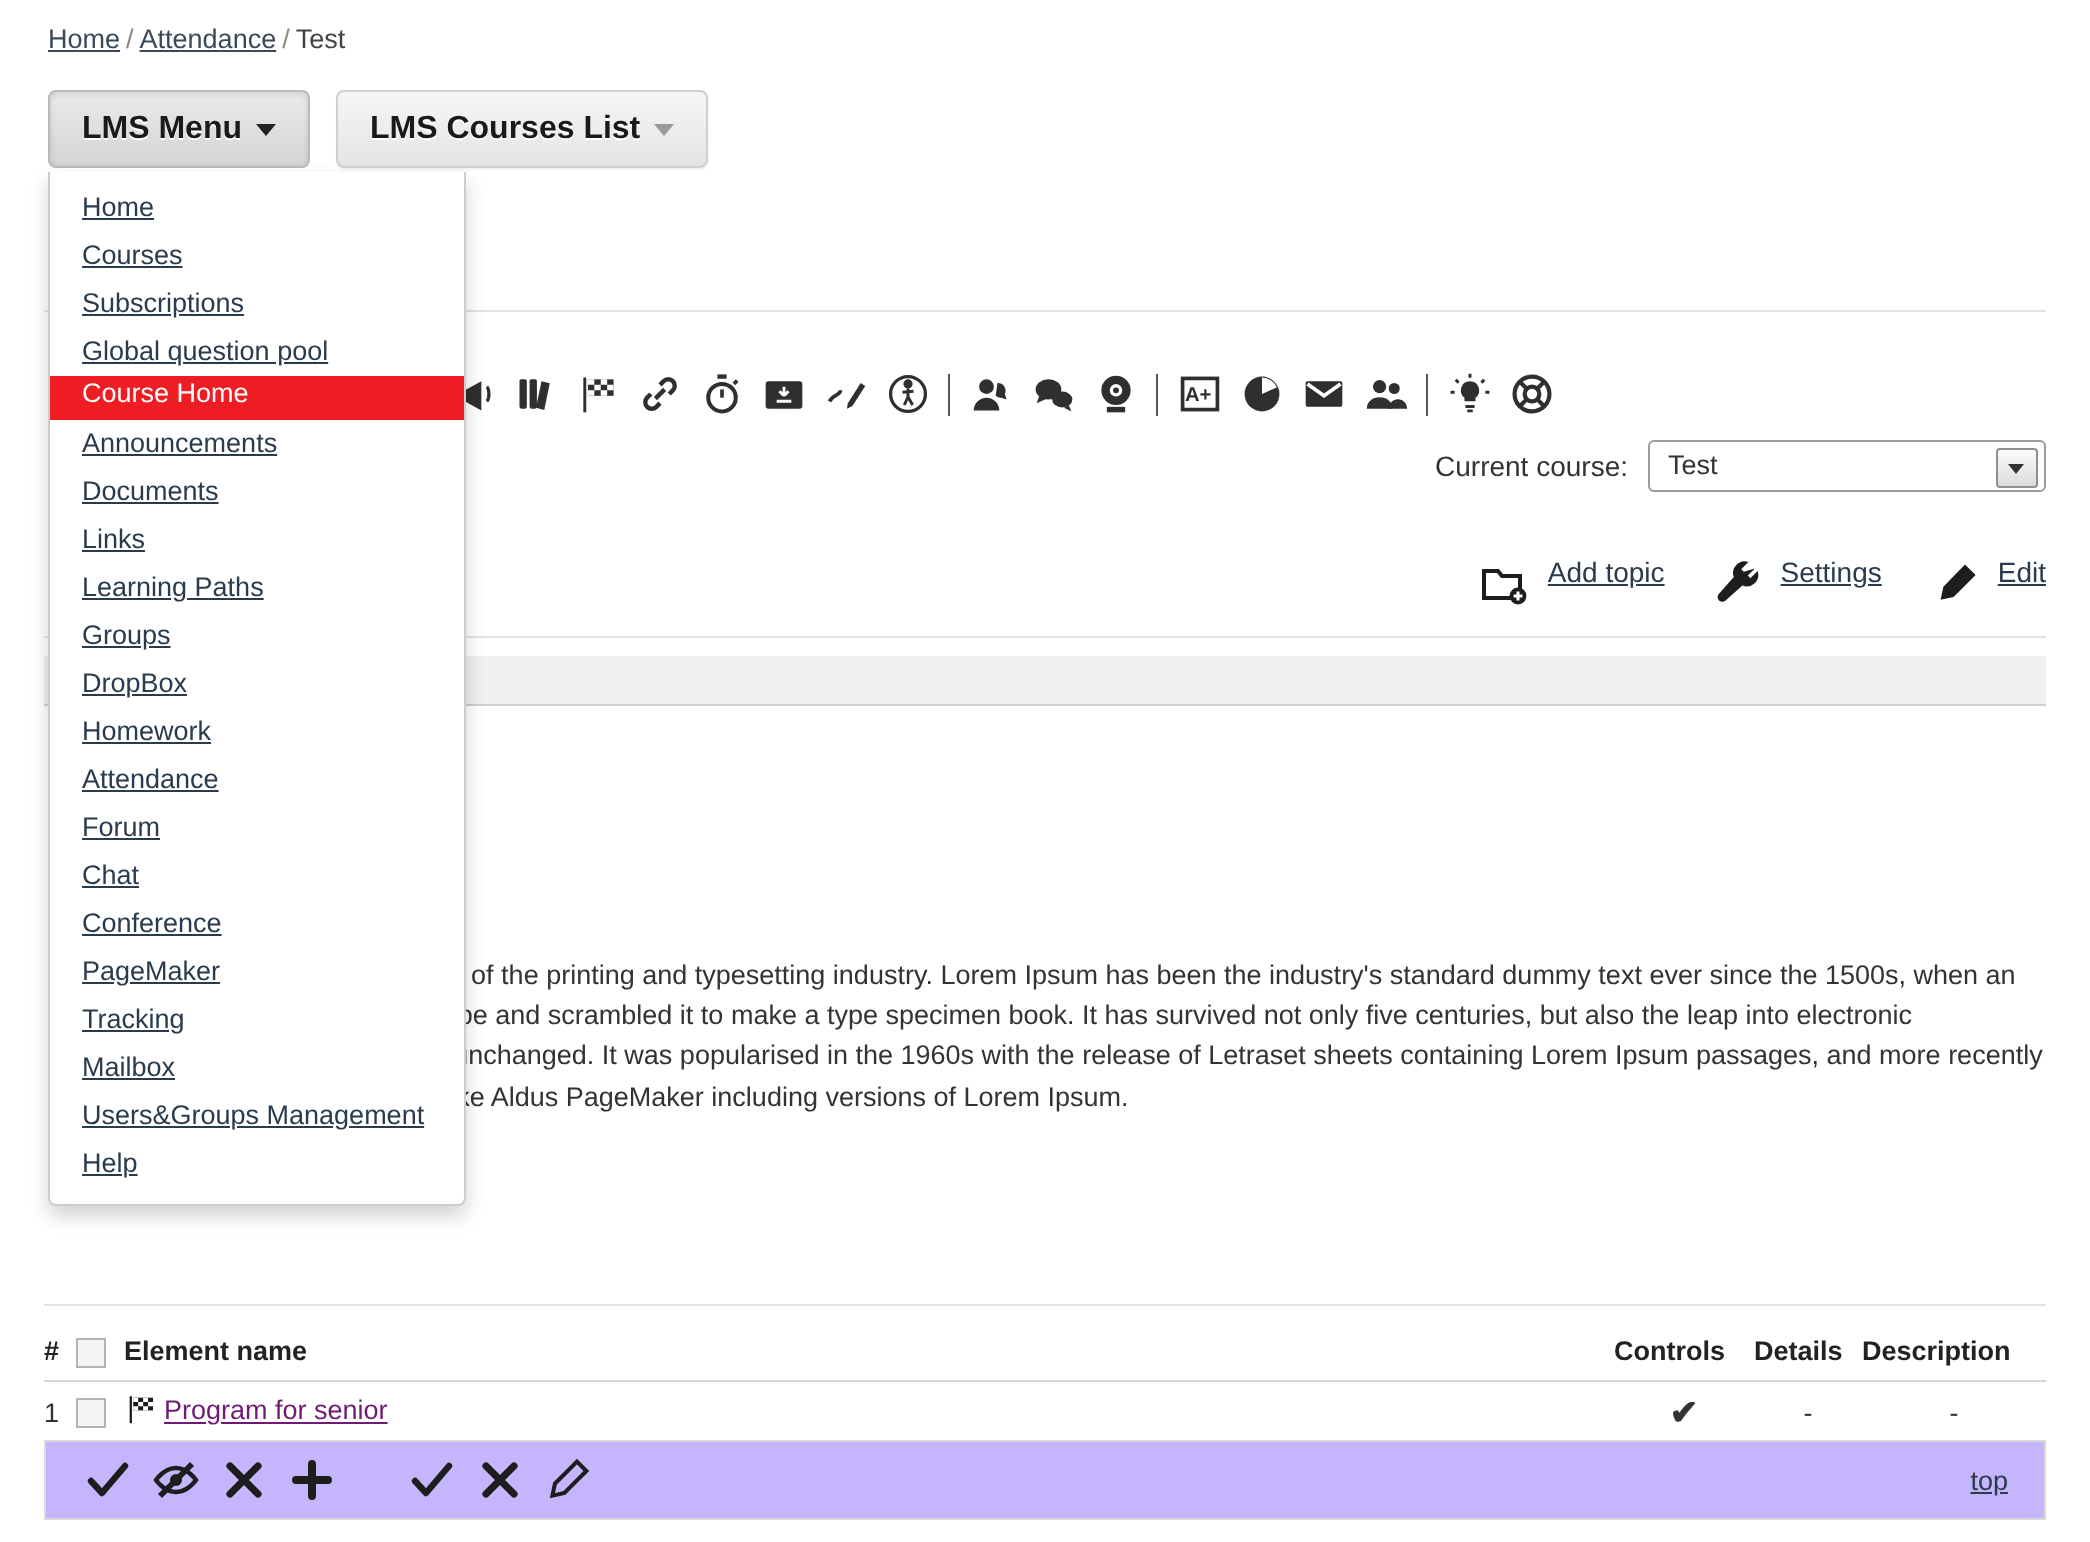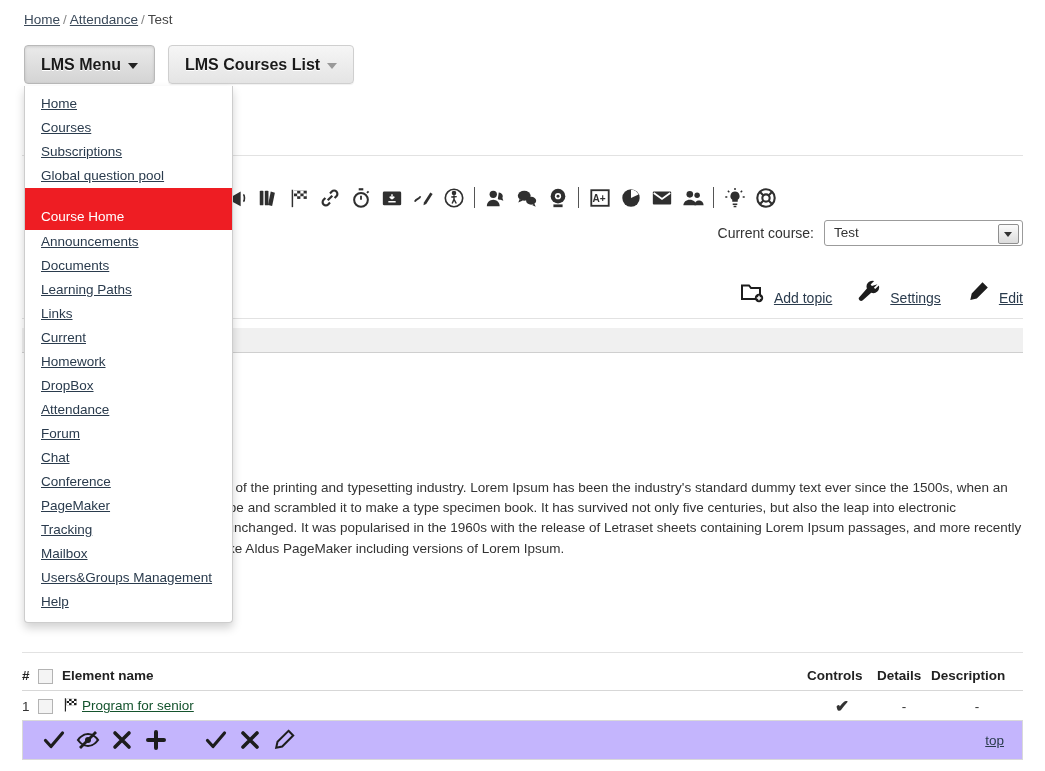--- a/index.html
+++ b/index.html
@@ -102,21 +102,21 @@
     color: #2a3b4d;
     text-decoration: underline;
     cursor: pointer;
     white-space: nowrap;
   }
   .dd-item.sel {
     background: #ee1d23;
     color: #ffffff;
     text-decoration: none;
     font-weight: normal;
-    padding-top: 20px;
+    padding-top: 0;
     padding-bottom: 4px;
   }
 
   
   .red-sliver {
     position: absolute;
     left: 24px;
     top: 570px;
     width: 3px;
     height: 24px;
@@ -219,21 +219,21 @@
   .actionbar {
     position: absolute;
     right: 22px;
     top: 278px;
     display: flex;
     align-items: center;
     font-size: 14px;
   }
   .action {
     display: flex;
-    align-items: flex-end;
+    align-items: flex-start;
     margin-left: 22px;
     cursor: pointer;
   }
   .action .ai {
     width: 30px;
     height: 28px;
     display: flex;
     align-items: center;
     justify-content: center;
     color: #1d1d1d;
@@ -297,21 +297,21 @@
   .col-desc { width: 92px; text-align: center; margin-left: 24px; }
   .chk {
     display: inline-block;
     width: 13px; height: 13px;
     border: 1px solid #b3b3b3;
     background: #f4f4f4;
     vertical-align: middle;
     cursor: pointer;
   }
   .rowlink {
-    color: #14532d;
+    color: #701a75;
     text-decoration: underline;
     cursor: pointer;
   }
   .flagico { display: inline-block; width: 20px; vertical-align: middle; color:#1d1d1d; }
   .tick { font-size: 17px; color: #1d1d1d; font-weight: bold; }
   .dash { color: #777; }
 
   
   .bottombar {
     position: absolute;
@@ -644,25 +644,25 @@
   <div class="red-sliver"></div>
 
   <div class="dropdown">
     <span class="dd-item">Home</span>
     <span class="dd-item">Courses</span>
     <span class="dd-item">Subscriptions</span>
     <span class="dd-item">Global question pool</span>
     <span class="dd-item sel">Course Home</span>
     <span class="dd-item">Announcements</span>
     <span class="dd-item">Documents</span>
+    <span class="dd-item">Links</span>
     <span class="dd-item">Learning Paths</span>
-    <span class="dd-item">Links</span>
-    <span class="dd-item">Current</span>
+    <span class="dd-item">Groups</span>
+    <span class="dd-item">DropBox</span>
     <span class="dd-item">Homework</span>
-    <span class="dd-item">DropBox</span>
     <span class="dd-item">Attendance</span>
     <span class="dd-item">Forum</span>
     <span class="dd-item">Chat</span>
     <span class="dd-item">Conference</span>
     <span class="dd-item">PageMaker</span>
     <span class="dd-item">Tracking</span>
     <span class="dd-item">Mailbox</span>
     <span class="dd-item">Users&amp;Groups Management</span>
     <span class="dd-item">Help</span>
   </div>

